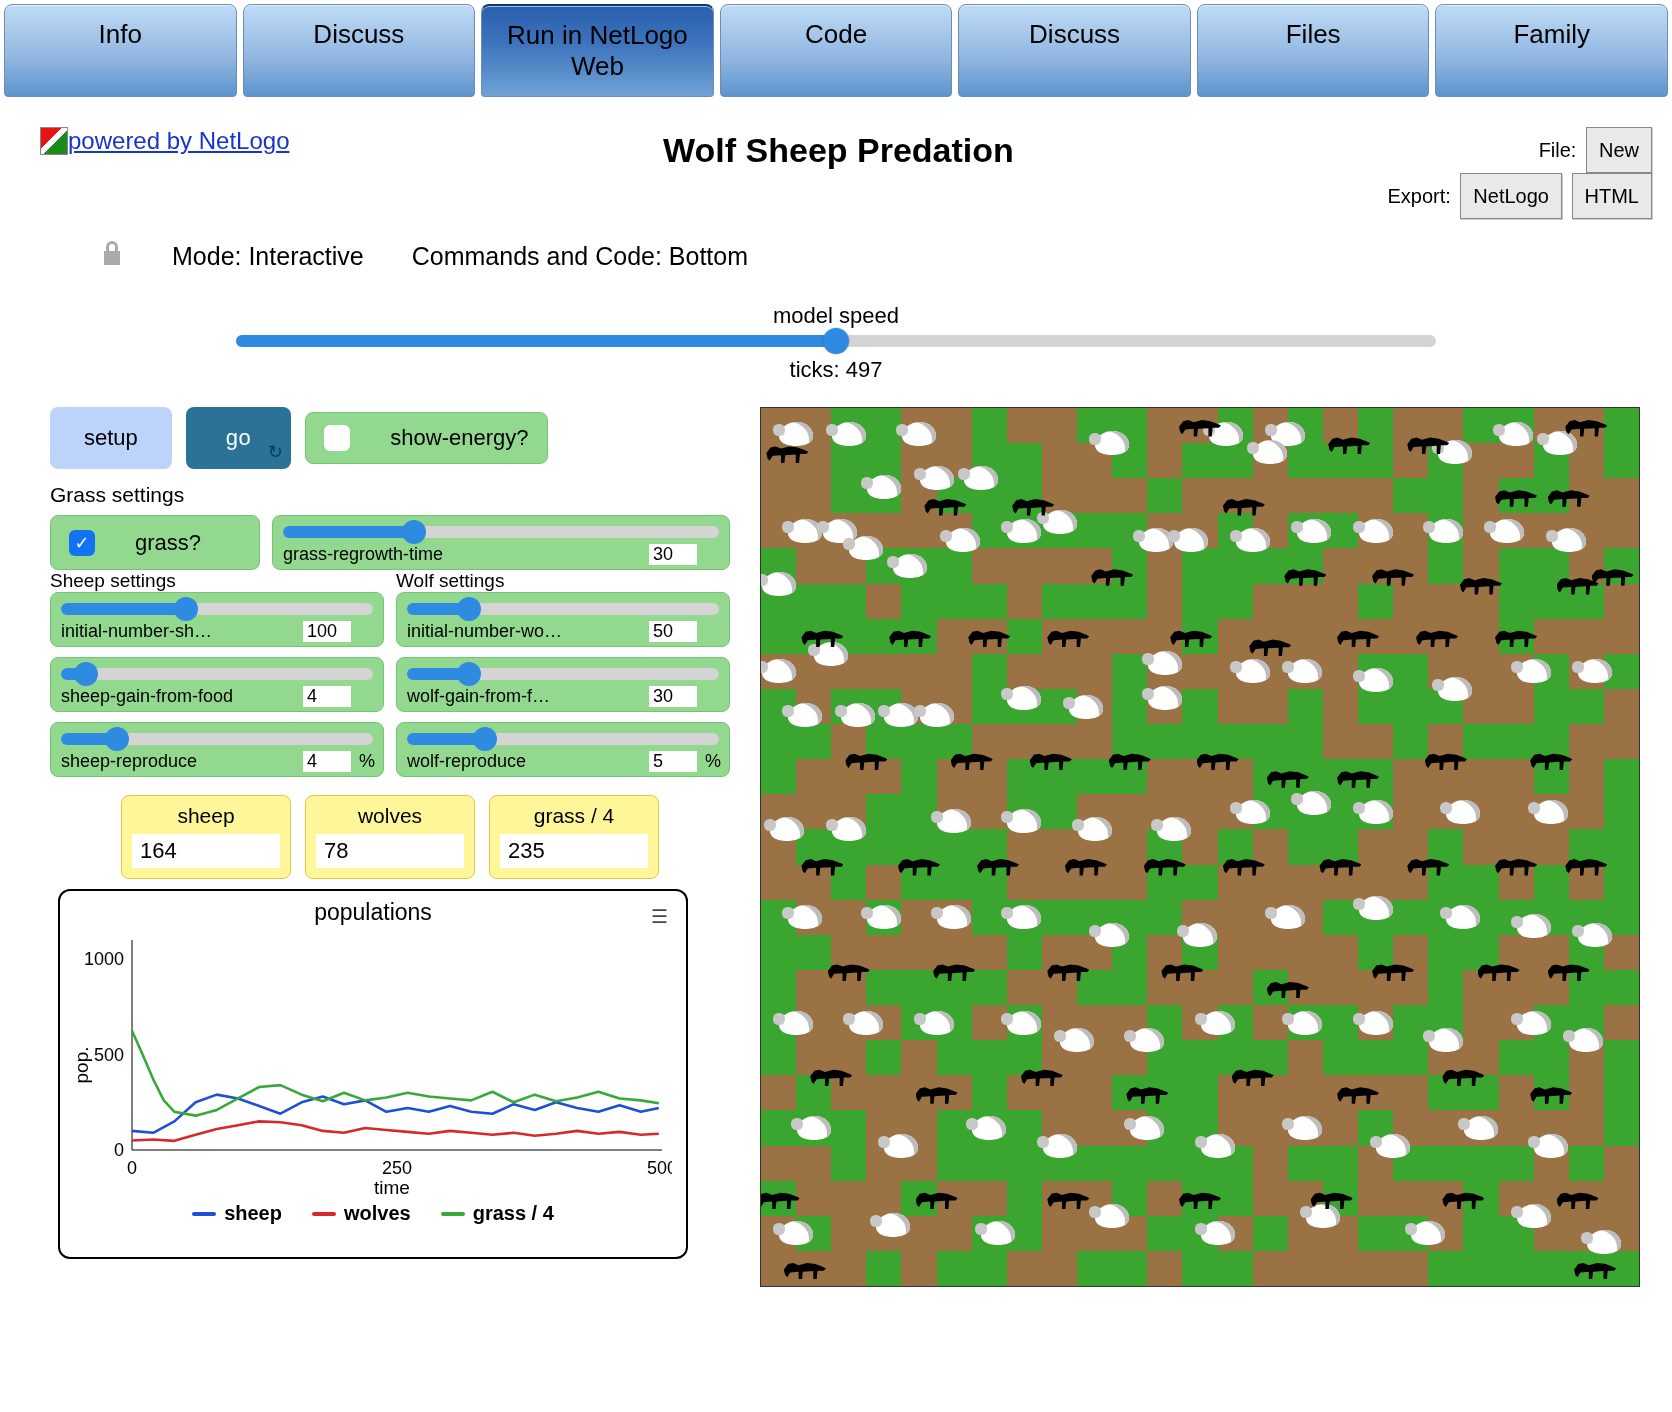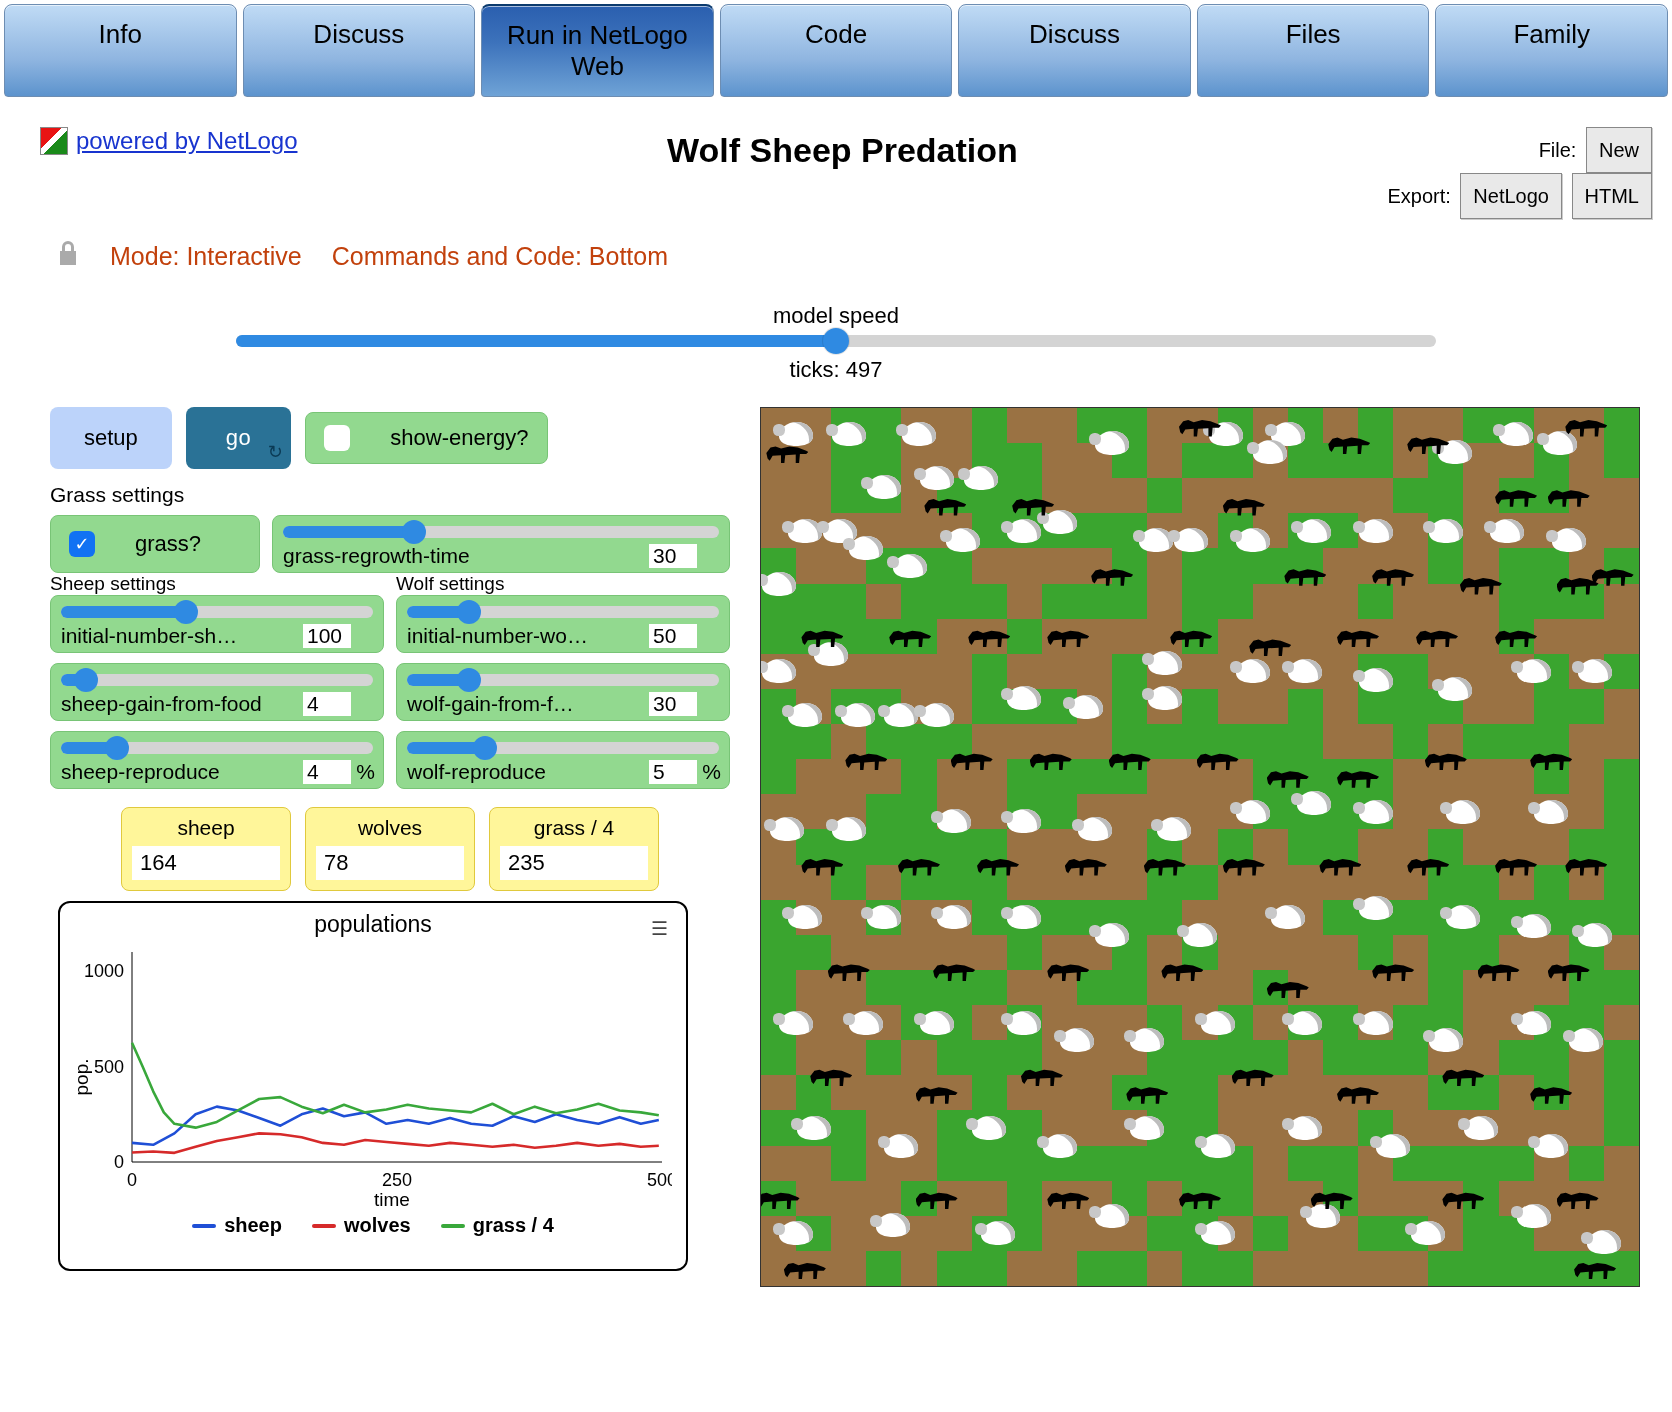--- a/index.html
+++ b/index.html
@@ -44,21 +44,21 @@
     background: linear-gradient(to bottom, var(--tab-active-top) 0%, #3c72bb 40%, var(--tab-active-bot) 100%);
     color:#000;
     border-top:2px solid #0b3a6d;
   }
 
   
   .headerrow {
     display:flex; align-items:flex-start;
     padding: 30px 20px 0 40px;
   }
-  .powered { display:flex; align-items:center; gap:8px; }
+  .powered { display:flex; align-items:center; gap:0; }
   .nl-icon {
     width:28px; height:28px;
     display:inline-block;
     border:1px solid #888;
     background:
       linear-gradient(135deg,#e81313 0 40%,transparent 40%),
       linear-gradient(315deg,#1a8a1a 0 45%,transparent 45%),
       #ffffff;
   }
   .powered a { color:#1834cf; font-size:24px; text-decoration:underline; }
@@ -69,23 +69,23 @@
     border:1px solid #888;
     background:#e9e9e9;
     padding:2px 12px;
     margin-left:4px;
     cursor:pointer;
     box-shadow: 1px 1px 0 rgba(0,0,0,.2);
   }
 
   
   .moderow {
-    display:flex; align-items:center; gap:30px;
+    display:flex; align-items:center; gap:48px;
     padding: 20px 0 0 56px;
-    color:#c2410c; font-size:25px;
+    color:#000000; font-size:25px;margin-left:44px;
   }
   .lock-icon { color:#888; }
 
   
   .speedrow {
     display:flex; flex-direction:column; align-items:center;
     padding: 30px 0 10px 0;
   }
   .speed-label { font-size:22px; color:#000; margin-bottom:6px; }
   .speed-slider {
@@ -162,21 +162,21 @@
     position:absolute; left:0;top:0;bottom:0;
     background:var(--slider-blue); border-radius:6px;
   }
   .slider-widget .track .thumb {
     position:absolute; top:50%; transform:translate(-50%,-50%);
     width:24px;height:24px;border-radius:50%;
     background:var(--slider-blue);
   }
   .slider-widget .belowrow {
     display:flex; align-items:center;
-    font-size:21px;
+    font-size:18px;
   }
   .slider-widget .belowrow .name {
     flex:1; white-space:nowrap; overflow:hidden; text-overflow:ellipsis; padding-left:2px;
   }
   .slider-widget .belowrow .val {
     background:#fff; min-width:48px; padding:0 4px;
   }
   .slider-widget .belowrow .unit { width:24px; text-align:right; }
 
   .grid2 { display:grid; grid-template-columns:1fr 1fr; column-gap:12px; row-gap:10px;}

